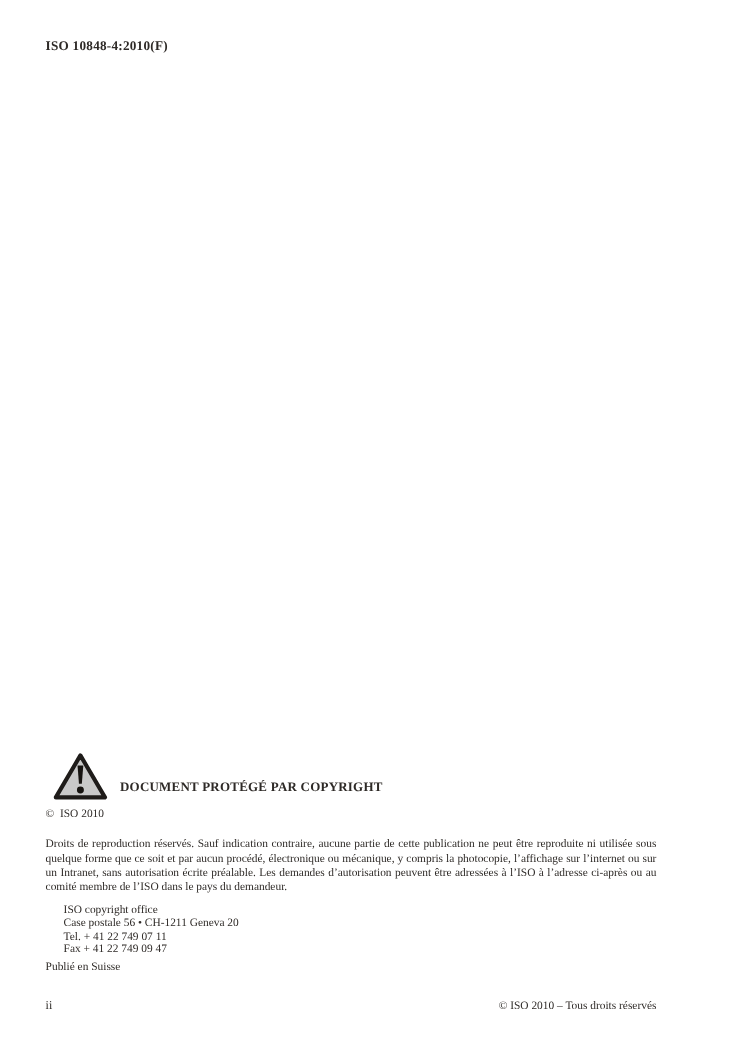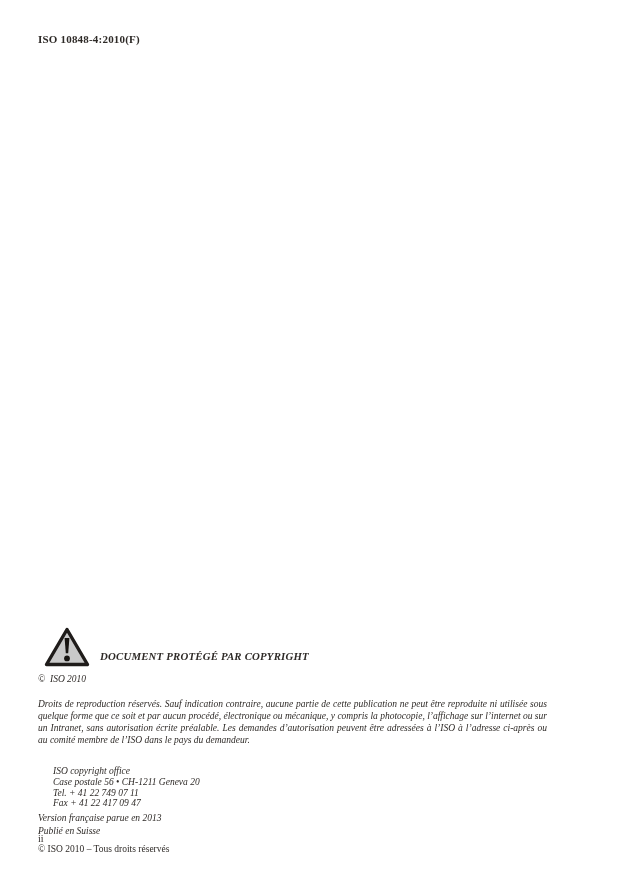--- a/index.html
+++ b/index.html
@@ -10,42 +10,41 @@
     color:#2e2a27;
     position:relative;
     overflow:hidden;
   }
   .doc-header {
     position:absolute; left:38px; top:33px;
     font-size:11px; font-weight:bold; letter-spacing:0.2px;
     white-space:nowrap;
   }
   .notice {
-    position:absolute; left:38px; top:625px; width:509px;font-style:italic;
+    position:absolute; left:38px; top:625px; width:509px;
   }
   .notice-head {
     display:flex; align-items:flex-end; gap:9px;
   }
   .warning-wrap { width:48px; height:43px; margin-left:5px; flex:0 0 auto; }
   .notice-title {
     font-size:10.8px; font-weight:bold; letter-spacing:0.2px;
     padding-bottom:6px; white-space:nowrap;
   }
   .copyright-line { margin-top:6px; font-size:9.5px; }
   .body-par {
     margin-top:14px; font-size:9.5px; line-height:12px;
     text-align:justify; text-justify:inter-word;
   }
-  .address { margin-top:20px; margin-left:15px; font-size:9.5px; line-height:10.8px; }
+  .address { margin-top:8px; margin-left:15px; font-size:9.5px; line-height:10.8px; }
   .meta-line { font-size:9.5px; margin-top:3.5px; }
   .footer {
     position:absolute; left:38px; top:833px; width:509px;
     display:flex; justify-content:space-between; align-items:baseline;
     font-size:9.5px;
-    flex-direction:column;
   }
   .page-num { font-size:10px; }
 </style>
 </head>
 <body>
 
 <div class="doc-header">ISO 10848-4:2010(F)</div>
 
 <div class="notice">
 
@@ -61,24 +60,23 @@
   </div>
 
   <div class="copyright-line">©&nbsp;&nbsp;ISO 2010</div>
 
   <div class="body-par">Droits de reproduction réservés. Sauf indication contraire, aucune partie de cette publication ne peut être reproduite ni utilisée sous quelque forme que ce soit et par aucun procédé, électronique ou mécanique, y compris la photocopie, l’affichage sur l’internet ou sur un Intranet, sans autorisation écrite préalable. Les demandes d’autorisation peuvent être adressées à l’ISO à l’adresse ci-après ou au comité membre de l’ISO dans le pays du demandeur.</div>
 
   <div class="address">
     <div>ISO copyright office</div>
     <div>Case postale 56 • CH-1211 Geneva 20</div>
     <div>Tel. + 41 22 749 07 11</div>
-    <div>Fax + 41 22 417 09 47</div>
+    <div>Fax + 41 22 749 09 47</div>
   </div>
 
-  <div class="meta-line">Version française parue en 2013</div>
   <div class="meta-line">Publié en Suisse</div>
 
 </div>
 
 <div class="footer">
   <span class="page-num">ii</span>
   <span>© ISO 2010 – Tous droits réservés</span>
 </div>
 
 </body></html>

